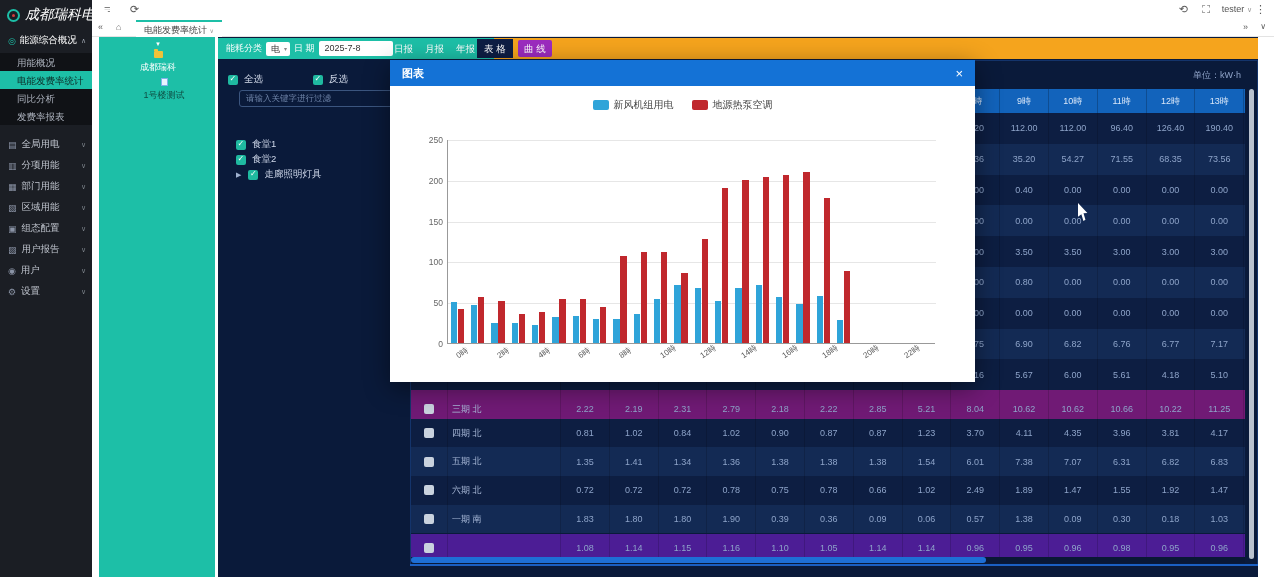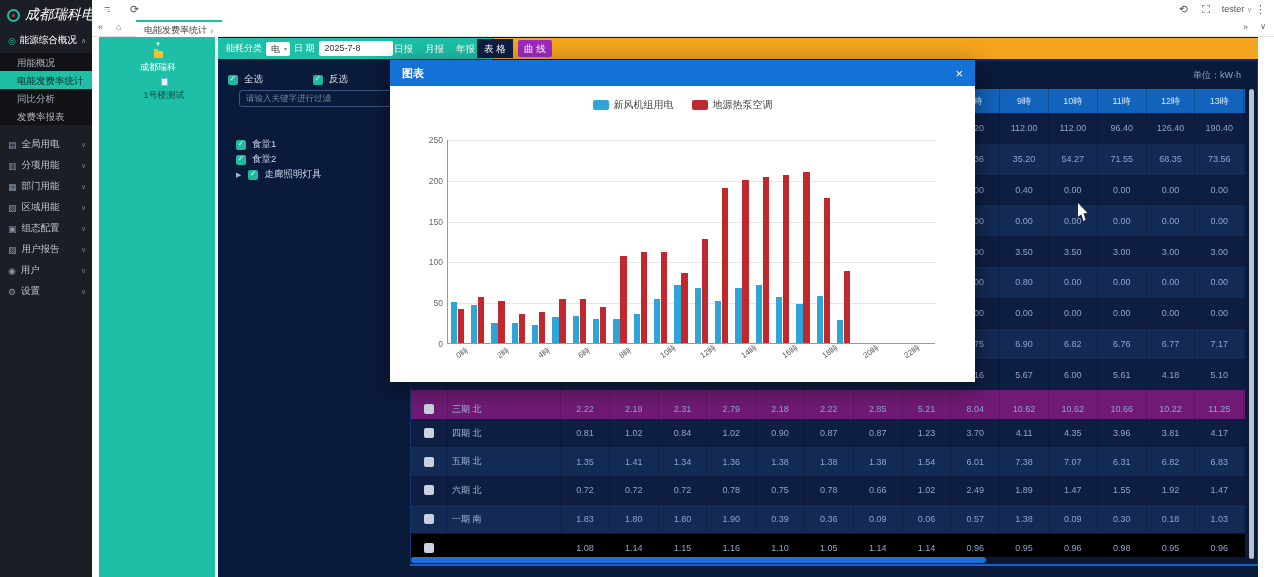--- a/index.html
+++ b/index.html
@@ -523,21 +523,21 @@
             <div class="td c-val">0.36</div>
             <div class="td c-val">0.09</div>
             <div class="td c-val">0.06</div>
             <div class="td c-val">0.57</div>
             <div class="td c-val">1.38</div>
             <div class="td c-val">0.09</div>
             <div class="td c-val">0.30</div>
             <div class="td c-val">0.18</div>
             <div class="td c-val">1.03</div>
           </div>
-          <div class="trow" style="top: 472.5px; height: 28.7px; background: #000000;">
+          <div class="trow" style="top: 472.5px; height: 28.7px; background: #4c1d95;">
             <div class="td chkcol c-check">
               <div class="chk light"></div>
             </div>
             <div class="td lbl c-label"></div>
             <div class="td c-val">1.08</div>
             <div class="td c-val">1.14</div>
             <div class="td c-val">1.15</div>
             <div class="td c-val">1.16</div>
             <div class="td c-val">1.10</div>
             <div class="td c-val">1.05</div>

